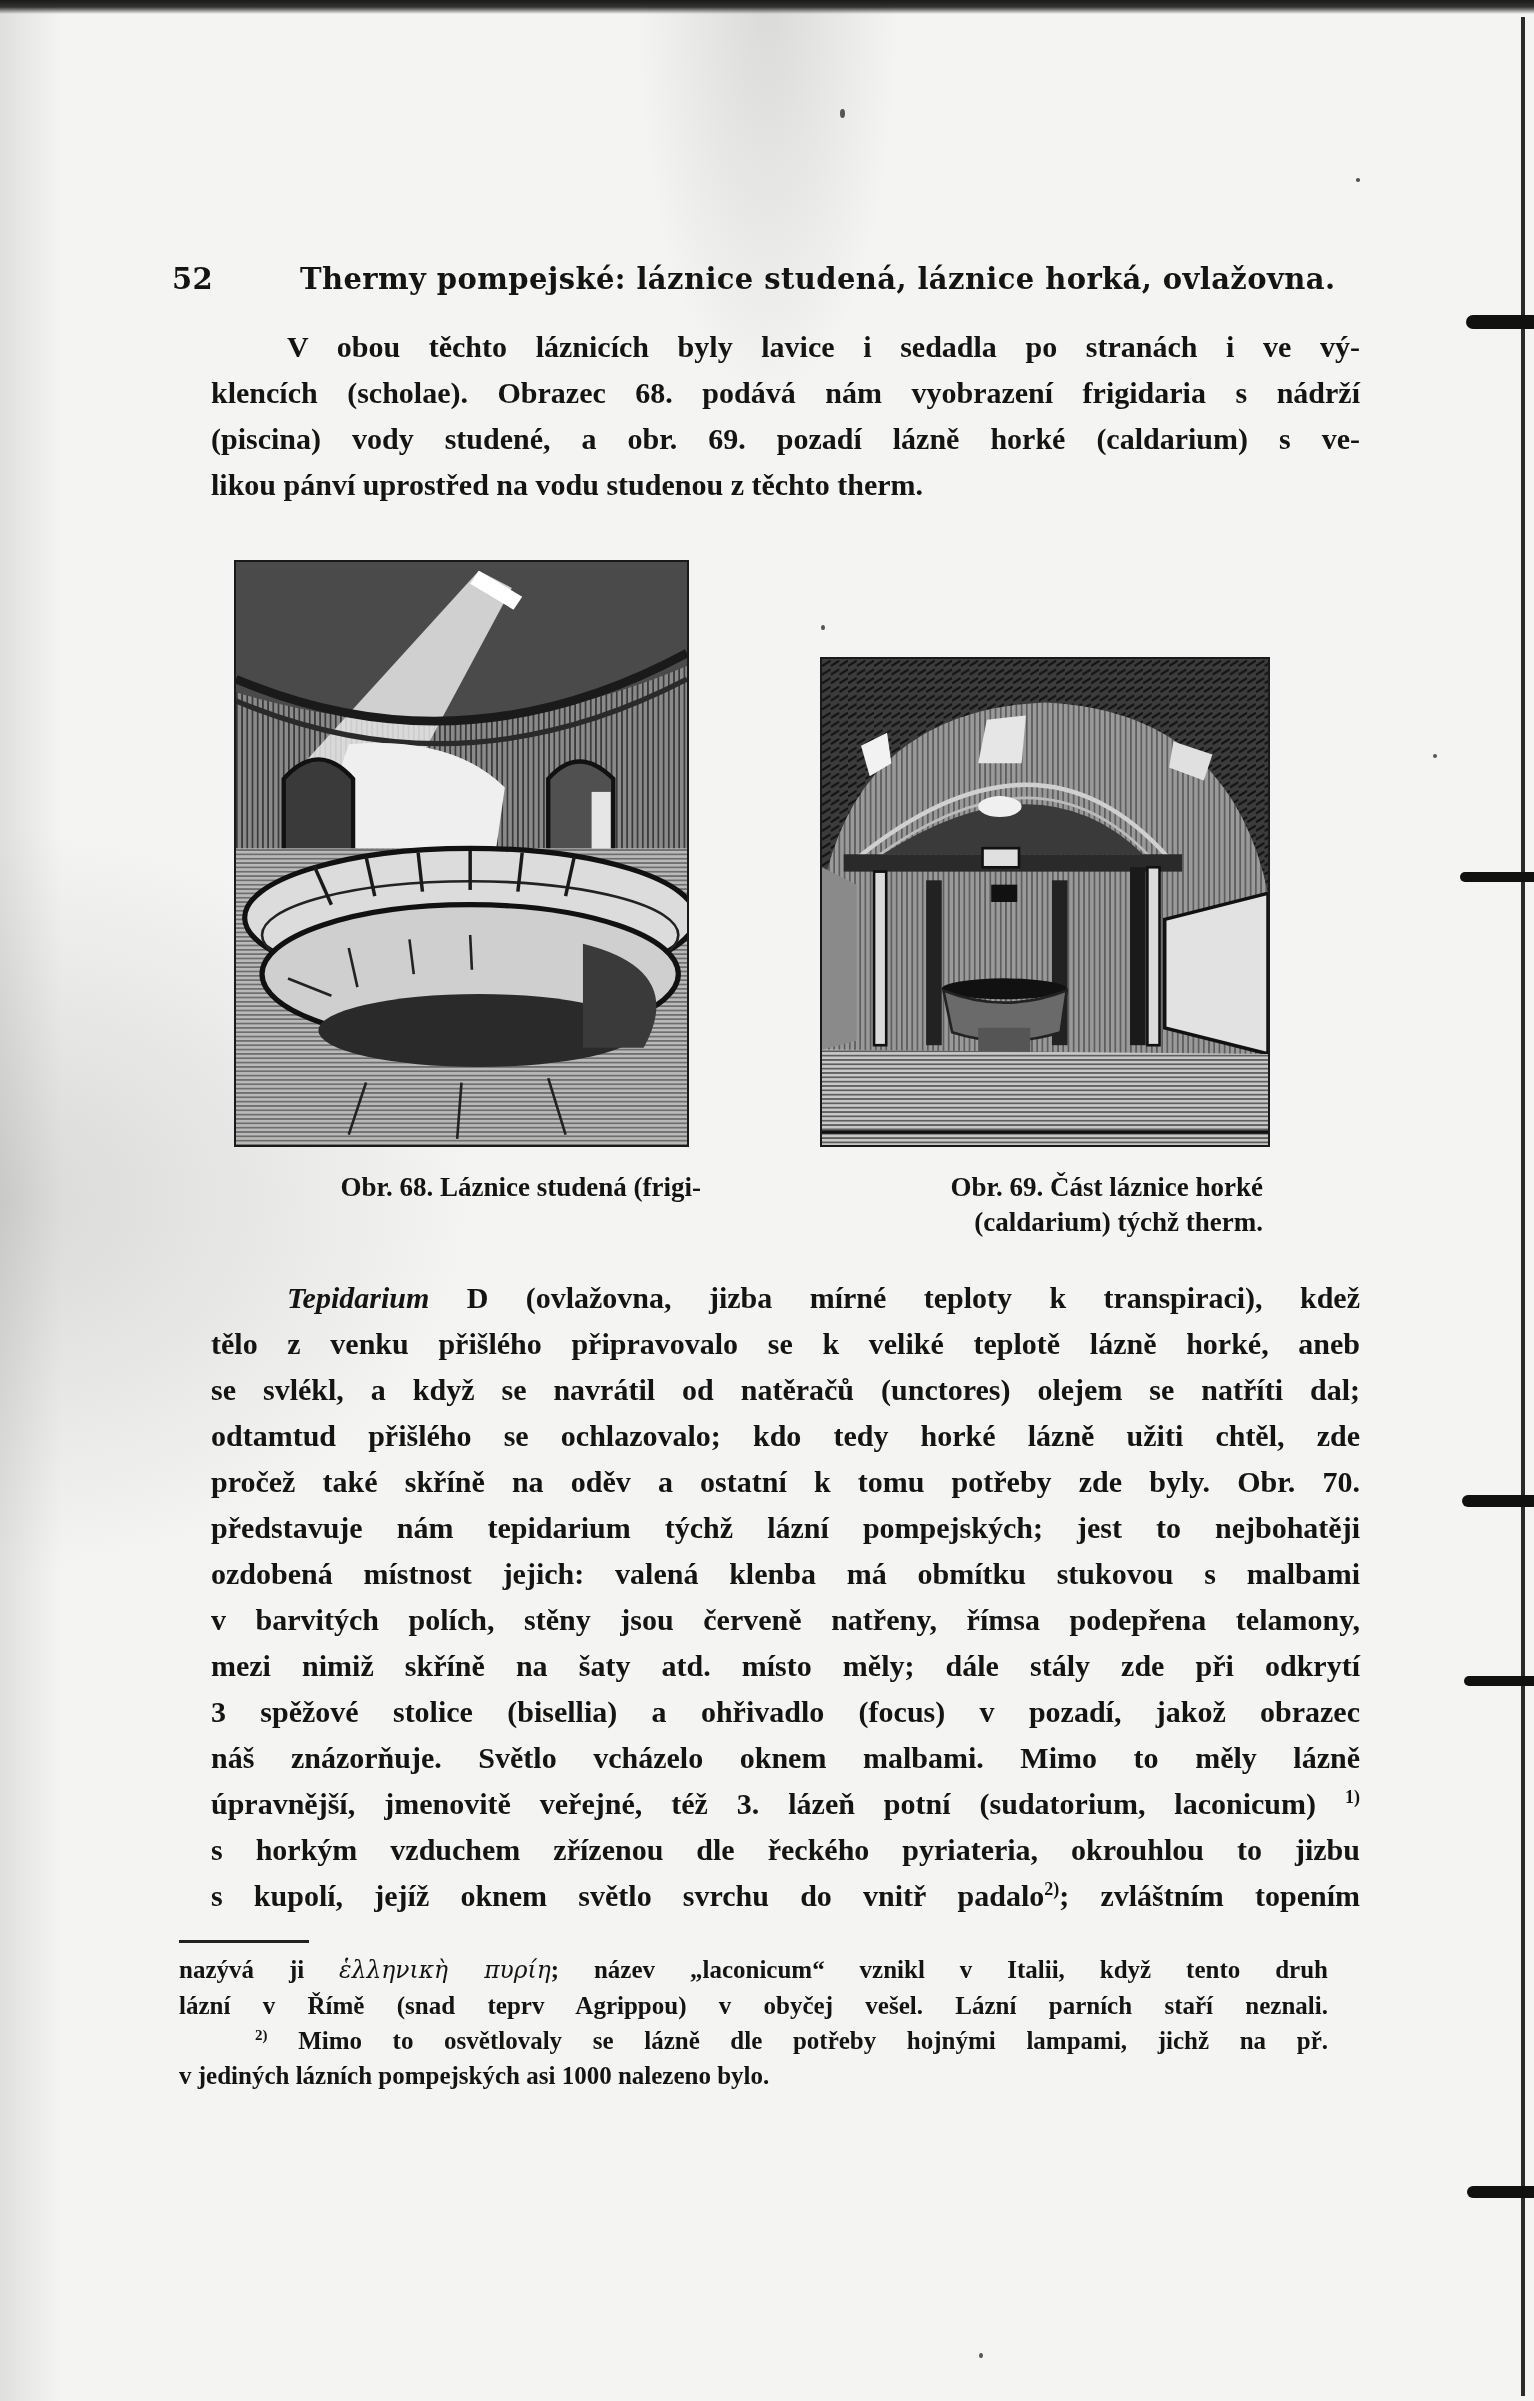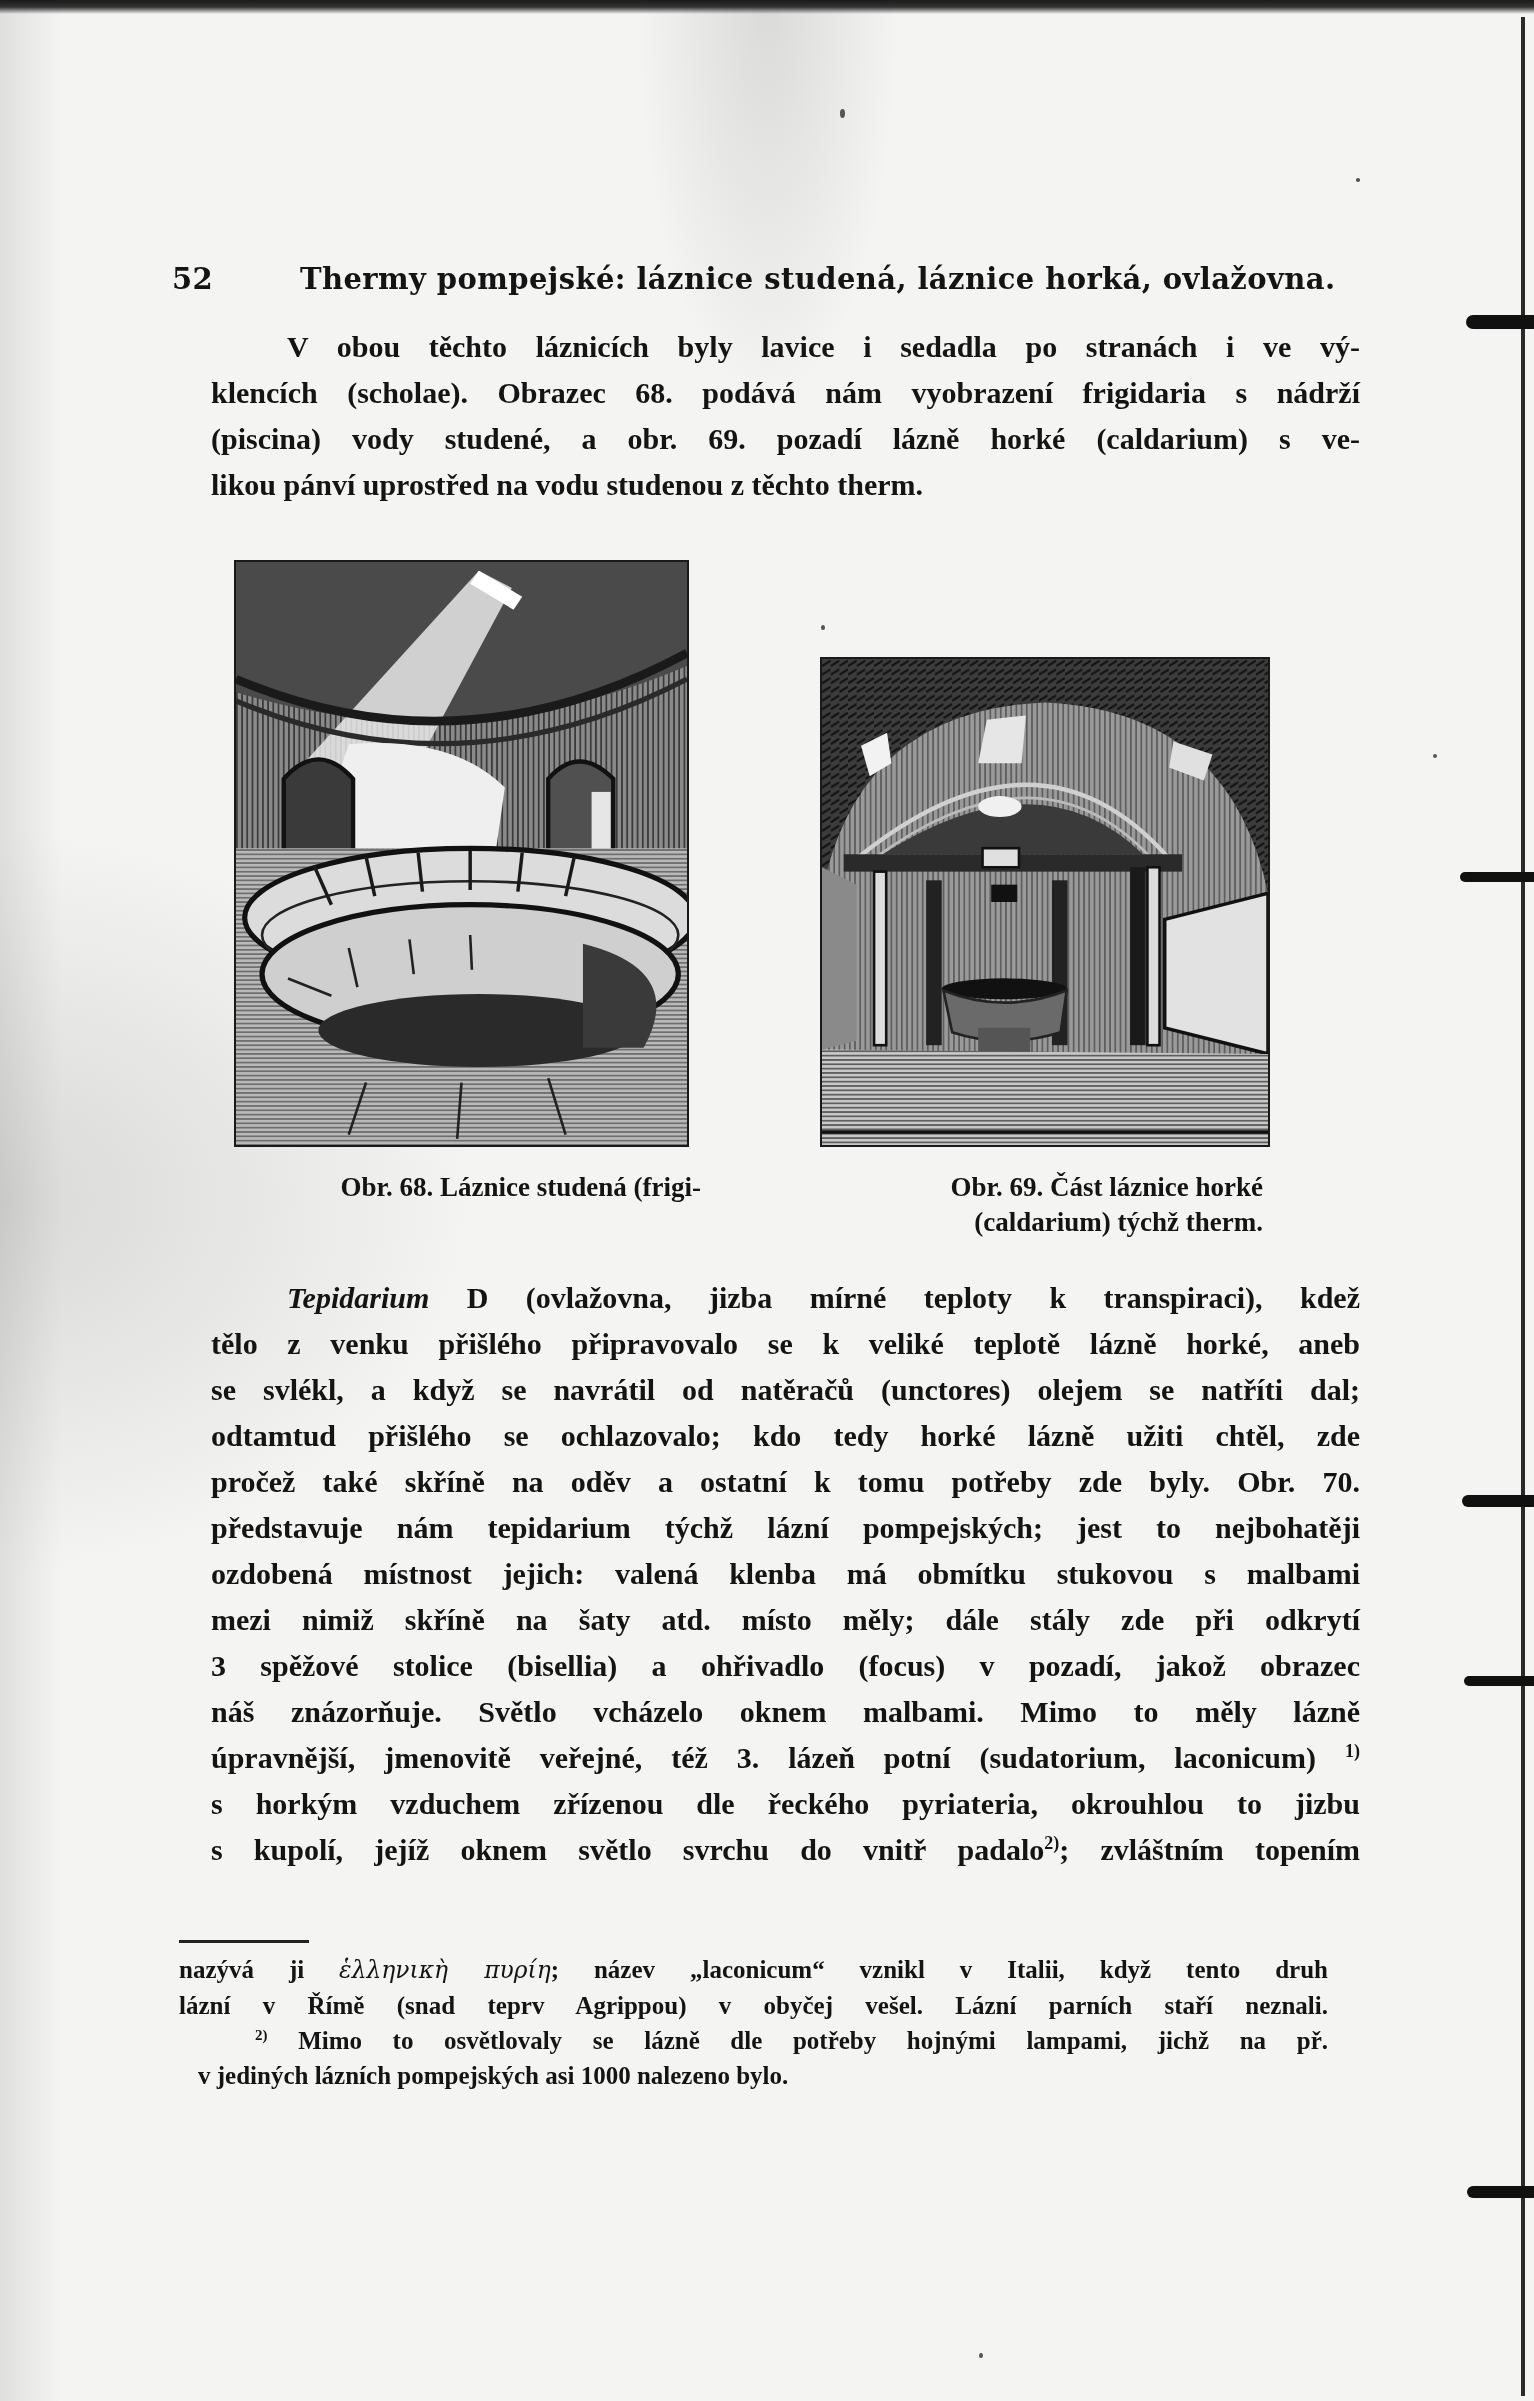--- a/index.html
+++ b/index.html
@@ -64,21 +64,21 @@
 
   .footnote-rule {
     position: absolute; left: 179px; top: 1940px; width: 130px; height: 2.6px; background: #222;
   }
   .footnotes {
     position: absolute; left: 179px; top: 1952px; width: 1149px;
     font-family: "Liberation Serif", serif; font-weight: bold;
     font-size: 25px; line-height: 35px;
   }
   .footnotes .line { display: block; text-align: justify; text-align-last: justify; white-space: nowrap; }
-  .footnotes .line.last { text-align-last: left; margin-left: 19px; }
+  .footnotes .line.last { text-align-last: left; }
   .greek { font-style: italic; font-weight: normal; font-family: "DejaVu Serif", serif; font-size: 23.4px; }
   sup { font-size: 60%; line-height: 0; }
 </style>
 </head>
 <body>
 
 <div class="scan-shade"></div>
 <div class="top-edge"></div>
 <div class="right-binding"></div>
 <div class="tab-mark" style="left:1466px; top:315px; width:69px;"></div>
@@ -220,20 +220,21 @@
 </div>
 
 <div class="para" style="top:1275px;">
   <span class="line indent"><span class="italic">Tepidarium</span><span> D (ovlažovna, jizba mírné teploty k transpiraci), kdež</span></span>
   <span class="line">tělo z venku přišlého připravovalo se k veliké teplotě lázně horké, aneb</span>
   <span class="line">se svlékl, a když se navrátil od natěračů (unctores) olejem se natříti dal;</span>
   <span class="line">odtamtud přišlého se ochlazovalo; kdo tedy horké lázně užiti chtěl, zde</span>
   <span class="line">pročež také skříně na oděv a ostatní k tomu potřeby zde byly. Obr. 70.</span>
   <span class="line">představuje nám tepidarium týchž lázní pompejských; jest to nejbohatěji</span>
   <span class="line">ozdobená místnost jejich: valená klenba má obmítku stukovou s malbami</span>
+  <span class="line">v barvitých polích, stěny jsou červeně natřeny, římsa podepřena telamony,</span>
   <span class="line">mezi nimiž skříně na šaty atd. místo měly; dále stály zde při odkrytí</span>
   <span class="line">3 spěžové stolice (bisellia) a ohřivadlo (focus) v pozadí, jakož obrazec</span>
   <span class="line">náš znázorňuje. Světlo vcházelo oknem malbami. Mimo to měly lázně</span>
   <span class="line"><span>úpravnější, jmenovitě veřejné, též 3. lázeň potní (sudatorium, laconicum)</span> <sup>1)</sup></span>
   <span class="line">s horkým vzduchem zřízenou dle řeckého pyriateria, okrouhlou to jizbu</span>
   <span class="line"><span>s kupolí, jejíž oknem světlo svrchu do vnitř padalo</span><sup>2)</sup><span>; zvláštním topením</span></span>
 </div>
 
 <div class="footnote-rule"></div>
 <div class="footnotes">

